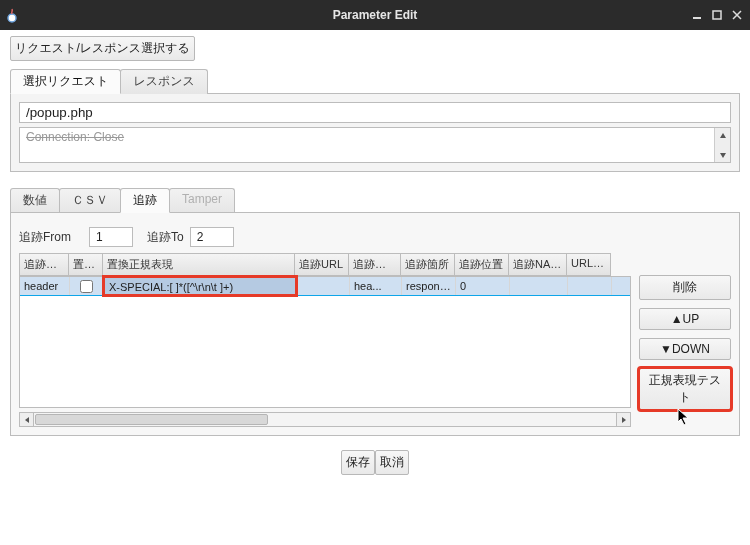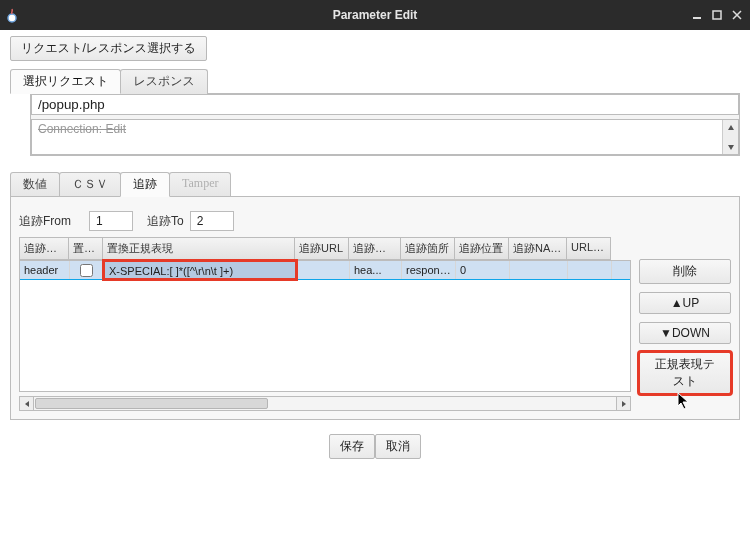--- a/index.html
+++ b/index.html
@@ -9,28 +9,28 @@
   .titlebar { background:#2b2b2b; height:30px; display:flex; align-items:center; color:#e6e6e6; position:relative; }
   .titlebar .app-icon { width:16px; height:16px; margin-left:4px; display:inline-flex; align-items:center; justify-content:center; }
   .titlebar .title { position:absolute; left:0; right:0; text-align:center; font-weight:bold; font-size:12px; line-height:22px; }
   .titlebar .winbtns { margin-left:auto; display:flex; align-items:center; gap:6px; padding-right:6px; z-index:2; }
   .titlebar .winbtn { width:14px; height:14px; color:#ddd; display:inline-flex; align-items:center; justify-content:center; cursor:pointer; }
 
   .page { padding:6px 10px 10px; }
   .btn {
     background:linear-gradient(#f7f7f7,#e9e9e9);
     border:1px solid #b8b8b8; border-radius:2px;
-    padding:3px 10px; font-size:12px; color:#222;
+    padding:3px 4px; font-size:12px; color:#222;
     display:inline-block; cursor:pointer; user-select:none;
   }
 
-  .panel { border:1px solid #bcbcbc; background:#f4f4f4; margin-top:6px;margin-left:20px; }
-
-  
-  .tabs { display:flex; margin-top:10px;font-family:Liberation Serif, serif; }
+  .panel { border:1px solid #bcbcbc; background:#f4f4f4; padding:8px; margin-top:6px; }
+
+  
+  .tabs { display:flex; margin-top:10px; }
   .tab {
     padding:3px 12px; font-size:12px; border:1px solid #bcbcbc;
     background:linear-gradient(#f2f2f2,#e6e6e6);
     color:#444; cursor:pointer; border-bottom:none; border-top-left-radius:3px; border-top-right-radius:3px;
   }
   .tab + .tab { margin-left:-1px; }
   .tab.active { background:#fbfbfb; color:#111; position:relative; z-index:2; border-bottom:1px solid #fbfbfb; }
   .tab.disabled { color:#b0b0b0; cursor:default; }
 
   .input {
@@ -133,21 +133,21 @@
   </div>
 
   <div class="tabs" style="margin-top:8px;">
     <div class="tab active">選択リクエスト</div>
     <div class="tab">レスポンス</div>
   </div>
   <div class="panel" style="margin-top:-1px;">
     <input class="bigbox" value="/popup.php" style="">
     <div class="scrollbox">
       <div class="sc-content">
-        <div style="text-decoration:line-through; color:#999; margin-top:2px;">Connection: Edit</div>
+        <div style="text-decoration:line-through; color:#999; margin-top:2px;">Connection: Close</div>
         <div></div>
       </div>
       <div class="sc-vscroll">
         <div class="sc-arrow">
           <svg width="8" height="8">
               <path d="M4 1 L7 6 L1 6 Z" fill="#555"></path>
             </svg>
         </div>
         <div style="flex:1"></div>
         <div class="sc-arrow" style="position:absolute; bottom:0; left:0; right:0;">

